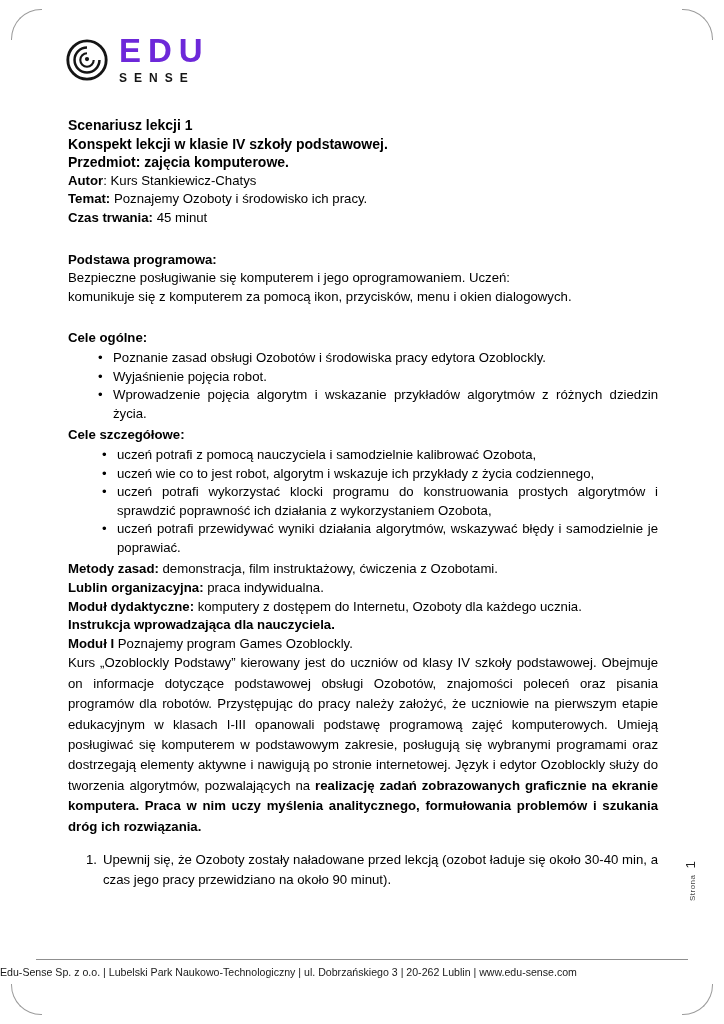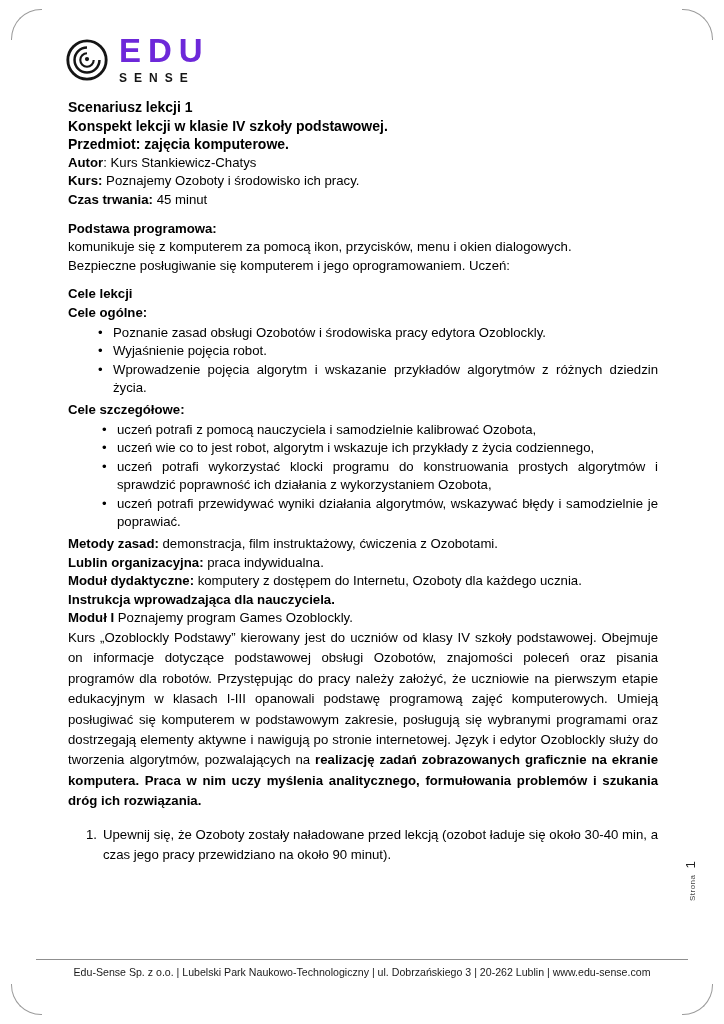--- a/index.html
+++ b/index.html
@@ -9,26 +9,26 @@
   .corner{position:absolute;width:30px;height:30px;border:0 solid #9b9b9b;}
   .c-tl{top:9px;left:11px;border-top-width:1.5px;border-left-width:1.5px;border-top-left-radius:30px;}
   .c-tr{top:9px;right:11px;border-top-width:1.5px;border-right-width:1.5px;border-top-right-radius:30px;}
   .c-bl{bottom:9px;left:11px;border-bottom-width:1.5px;border-left-width:1.5px;border-bottom-left-radius:30px;}
   .c-br{bottom:9px;right:11px;border-bottom-width:1.5px;border-right-width:1.5px;border-bottom-right-radius:30px;}
   
   .logo{position:absolute;top:34px;left:64px;display:flex;align-items:center;gap:9px;}
   .logo-text .edu{font-size:33px;font-weight:bold;letter-spacing:7px;line-height:1;color:#6d28d9;}
   .logo-text .sense{font-size:12px;font-weight:bold;letter-spacing:7px;margin-top:4px;color:#151515;}
   
-  .content{position:absolute;left:68px;top:98px;width:590px;font-size:13.2px;line-height:18.6px;}
+  .content{position:absolute;left:68px;top:116px;width:590px;font-size:13.2px;line-height:18.6px;}
   .content p{margin:0;}
   .b{font-weight:bold;}
   .h{font-weight:bold;font-size:14px;margin:0 0 11px 0;}
   .meta{margin-top:7px;}
-  .block{margin-top:10px;}
+  .block{margin-top:23px;}
   .ul{margin:1px 0 3px 0;}
   .li{display:flex;padding-left:30px;}
   .ul2 .li{padding-left:34px;}
   .mk{width:15px;flex:none;}
   .tx{flex:1;text-align:justify;}
   .speclabel{margin-top:3px;font-weight:bold;}
   .sect{margin-top:7px;}
   .sect-first{margin-top:15px;}
   .instruction{margin-top:8px;font-weight:bold;}
   .module{margin-top:17px;}
@@ -36,21 +36,21 @@
   .step{display:flex;padding-left:18px;margin-top:13px;line-height:20px;}
   .step .no{width:17px;flex:none;}
   
   .side{position:absolute;left:652px;top:872px;width:80px;height:18px;
         transform:rotate(-90deg);transform-origin:center;
         display:flex;align-items:baseline;justify-content:center;gap:6px;}
   .side .lbl{font-size:8px;color:#444;letter-spacing:0.5px;}
   .side .num{font-size:13.5px;color:#222;}
   
   .footer-rule{position:absolute;left:36px;right:36px;top:959px;border-top:1px solid #8f8f8f;}
-  .footer-text{position:absolute;left:0;right:0;top:966px;text-align:center;font-size:10.6px;color:#1a1a1a;}
+  .footer-text{position:absolute;left:0;right:0;top:966px;font-size:10.6px;color:#1a1a1a;}
 </style>
 </head>
 <body>
 
 <div class="page">
 
   <div class="corner c-tl"></div>
   <div class="corner c-tr"></div>
   <div class="corner c-bl"></div>
   <div class="corner c-br"></div>
@@ -68,31 +68,30 @@
     </div>
   </div>
 
   <div class="content">
 
     <p class="h">Scenariusz lekcji 1</p>
     <p class="h">Konspekt lekcji w klasie IV szkoły podstawowej.</p>
     <p class="h">Przedmiot: zajęcia komputerowe.</p>
 
     <p class="meta"><span class="b">Autor</span><span>: Kurs Stankiewicz-Chatys</span></p>
-    <p class="meta"><span class="b">Kurs:</span><span> Poznajemy Ozoboty i środowisko ich pracy.</span></p>
+    <p class="meta"><span class="b">Temat:</span><span> Poznajemy Ozoboty i środowisko ich pracy.</span></p>
     <p class="meta"><span class="b">Czas trwania:</span><span> 45 minut</span></p>
 
     <div class="block">
       <p class="b">Podstawa programowa:</p>
+      <p>Bezpieczne posługiwanie się komputerem i jego oprogramowaniem. Uczeń:</p>
       <p>komunikuje się z komputerem za pomocą ikon, przycisków, menu i okien dialogowych.</p>
-      <p>Bezpieczne posługiwanie się komputerem i jego oprogramowaniem. Uczeń:</p>
     </div>
 
     <div class="block">
-      <p class="b">Cele lekcji</p>
       <p class="b">Cele ogólne:</p>
 
       <div class="ul">
         <div class="li">
             <span class="mk">•</span>
             <span class="tx">Poznanie zasad obsługi Ozobotów i środowiska pracy edytora Ozoblockly.</span>
           </div>
         <div class="li">
             <span class="mk">•</span>
             <span class="tx">Wyjaśnienie pojęcia robot.</span>

